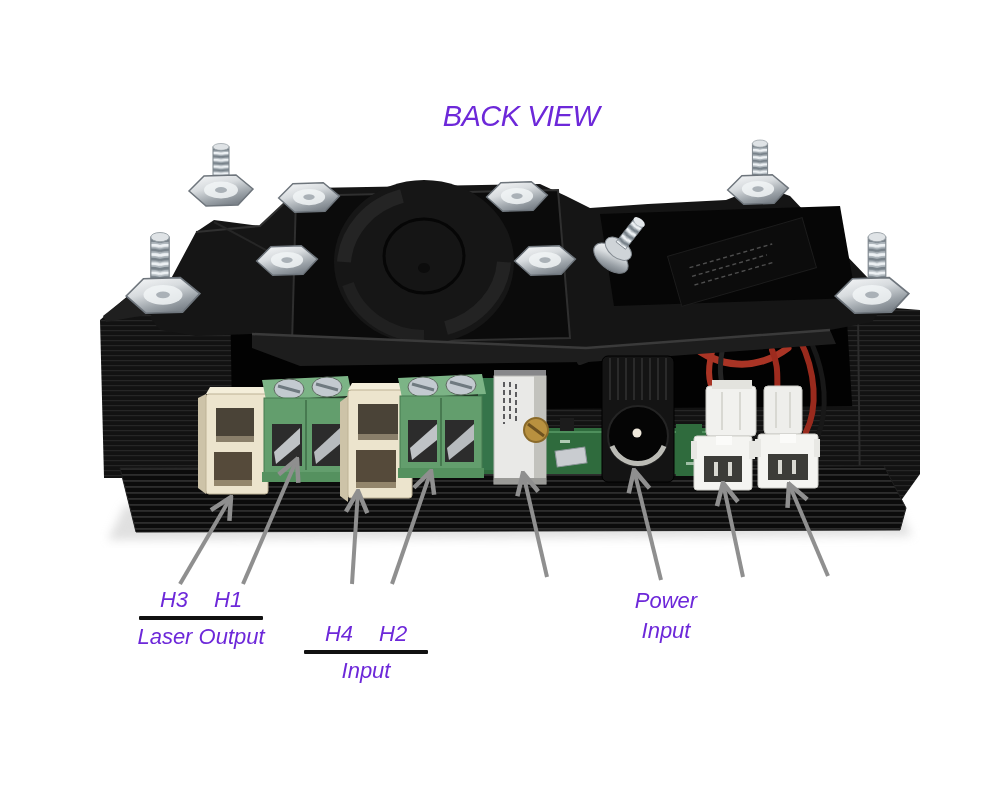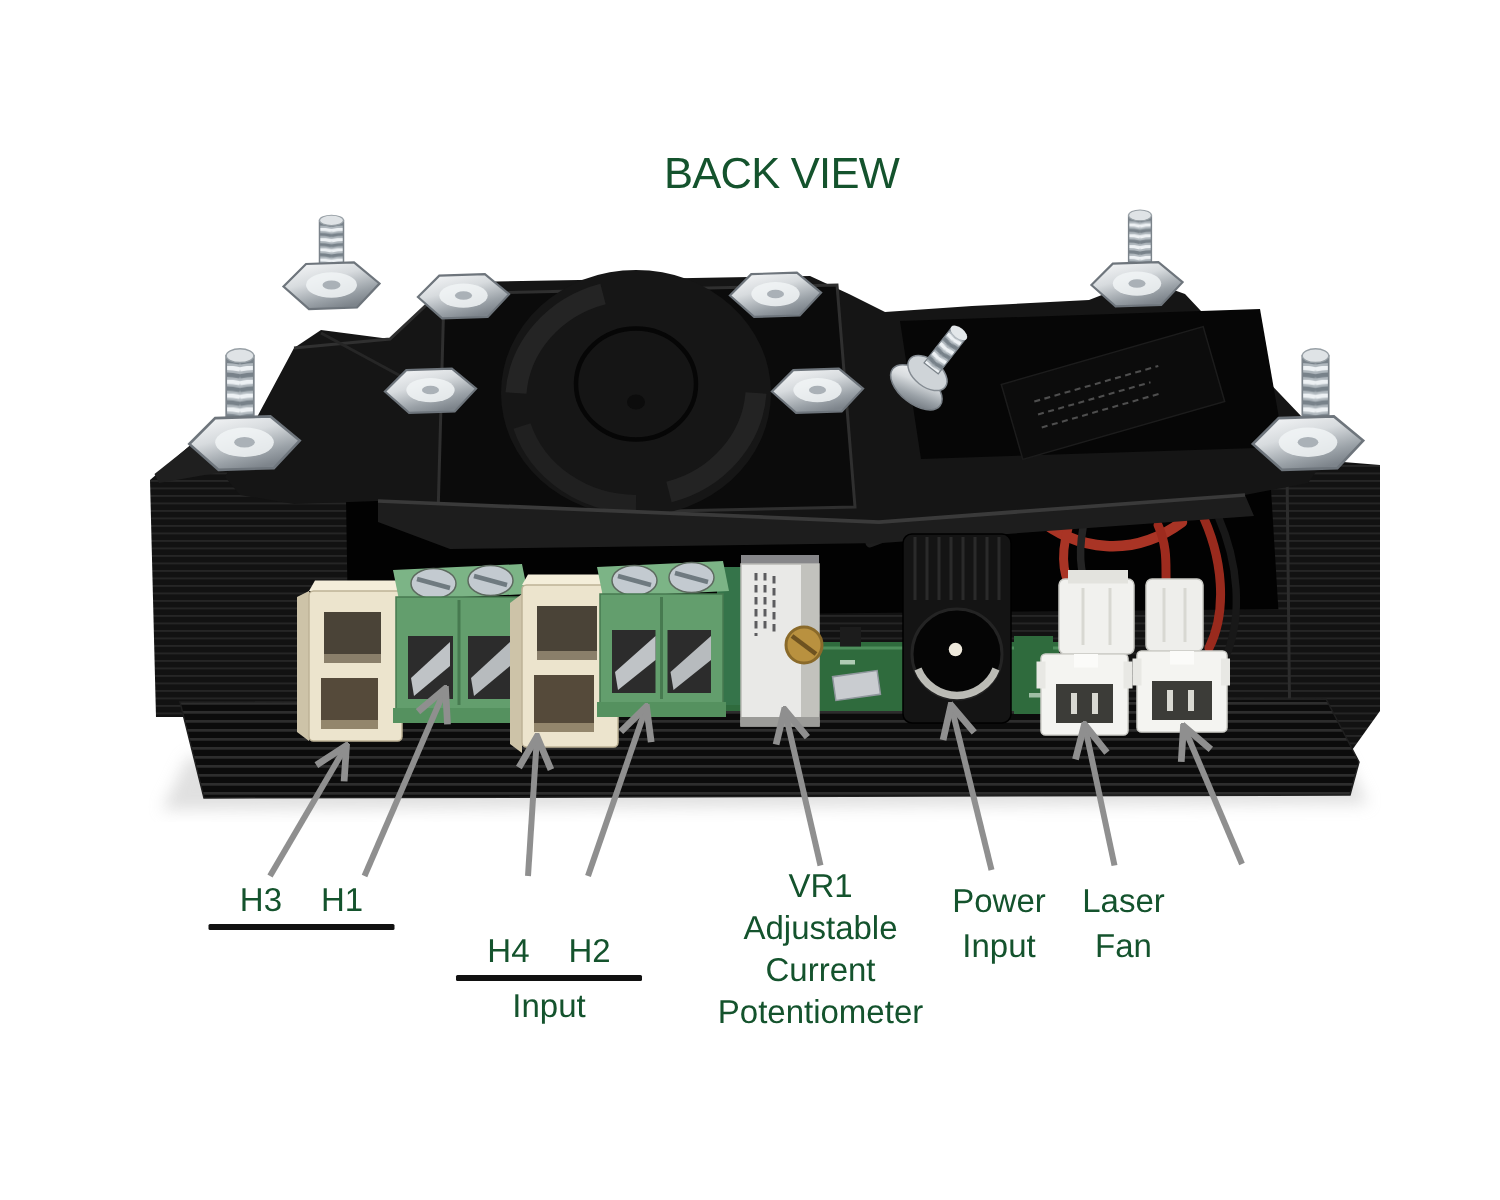--- a/index.html
+++ b/index.html
@@ -1,17 +1,17 @@
 <!DOCTYPE html>
 <html><head>
 <meta charset="utf-8">
 <style>
   html,body{margin:0;padding:0;background:#ffffff;}
   .stage{position:relative;width:976px;height:800px;background:#ffffff;overflow:hidden;
-         font-family:"Liberation Sans", sans-serif;color:#14532d;}
+         font-family:"Liberation Sans", sans-serif;color:#6d28d9;font-style:italic;}
   .title{position:absolute;top:100px;left:521px;transform:translateX(-50%);
          font-size:29px;font-weight:400;letter-spacing:-0.5px;white-space:nowrap;}
   svg.photo{position:absolute;left:0;top:0;}
   .callout{position:absolute;display:flex;flex-direction:column;align-items:center;
            font-size:22px;line-height:28px;text-align:right;}
   .callout .pins{display:flex;gap:26px;line-height:24px;}
   .callout .rule{height:4px;background:#111;width:124px;margin:4px 0 3px 0;border-radius:1px;}
   .callout .line{white-space:nowrap;}
   .co-laser{left:136px;top:588px;width:130px;}
   .co-ctrl{left:303px;top:588px;width:126px;margin-top:34px;}
@@ -279,42 +279,33 @@
       <line x1="828" y1="576" x2="789" y2="484" marker-end="url(#ah)"></line>
     </g>
   </svg>
 
   <div class="callout co-laser">
     <div class="pins">
       <span>H3</span>
       <span>H1</span>
     </div>
     <div class="rule"></div>
+    <div class="line">Laser Output</div>
   </div>
 
   <div class="callout co-ctrl">
     <div class="pins">
       <span>H4</span>
       <span>H2</span>
     </div>
     <div class="rule"></div>
     <div class="line">Input</div>
   </div>
 
-  <div class="callout co-vr1">
-    <div class="line">VR1</div>
-    <div class="line">Adjustable</div>
-    <div class="line">Current</div>
-    <div class="line">Potentiometer</div>
-  </div>
 
   <div class="callout co-power">
     <div class="line">Power</div>
     <div class="line">Input</div>
   </div>
 
-  <div class="callout co-fan">
-    <div class="line">Laser</div>
-    <div class="line">Fan</div>
-  </div>
 
 
 </div>
 
 </body></html>

